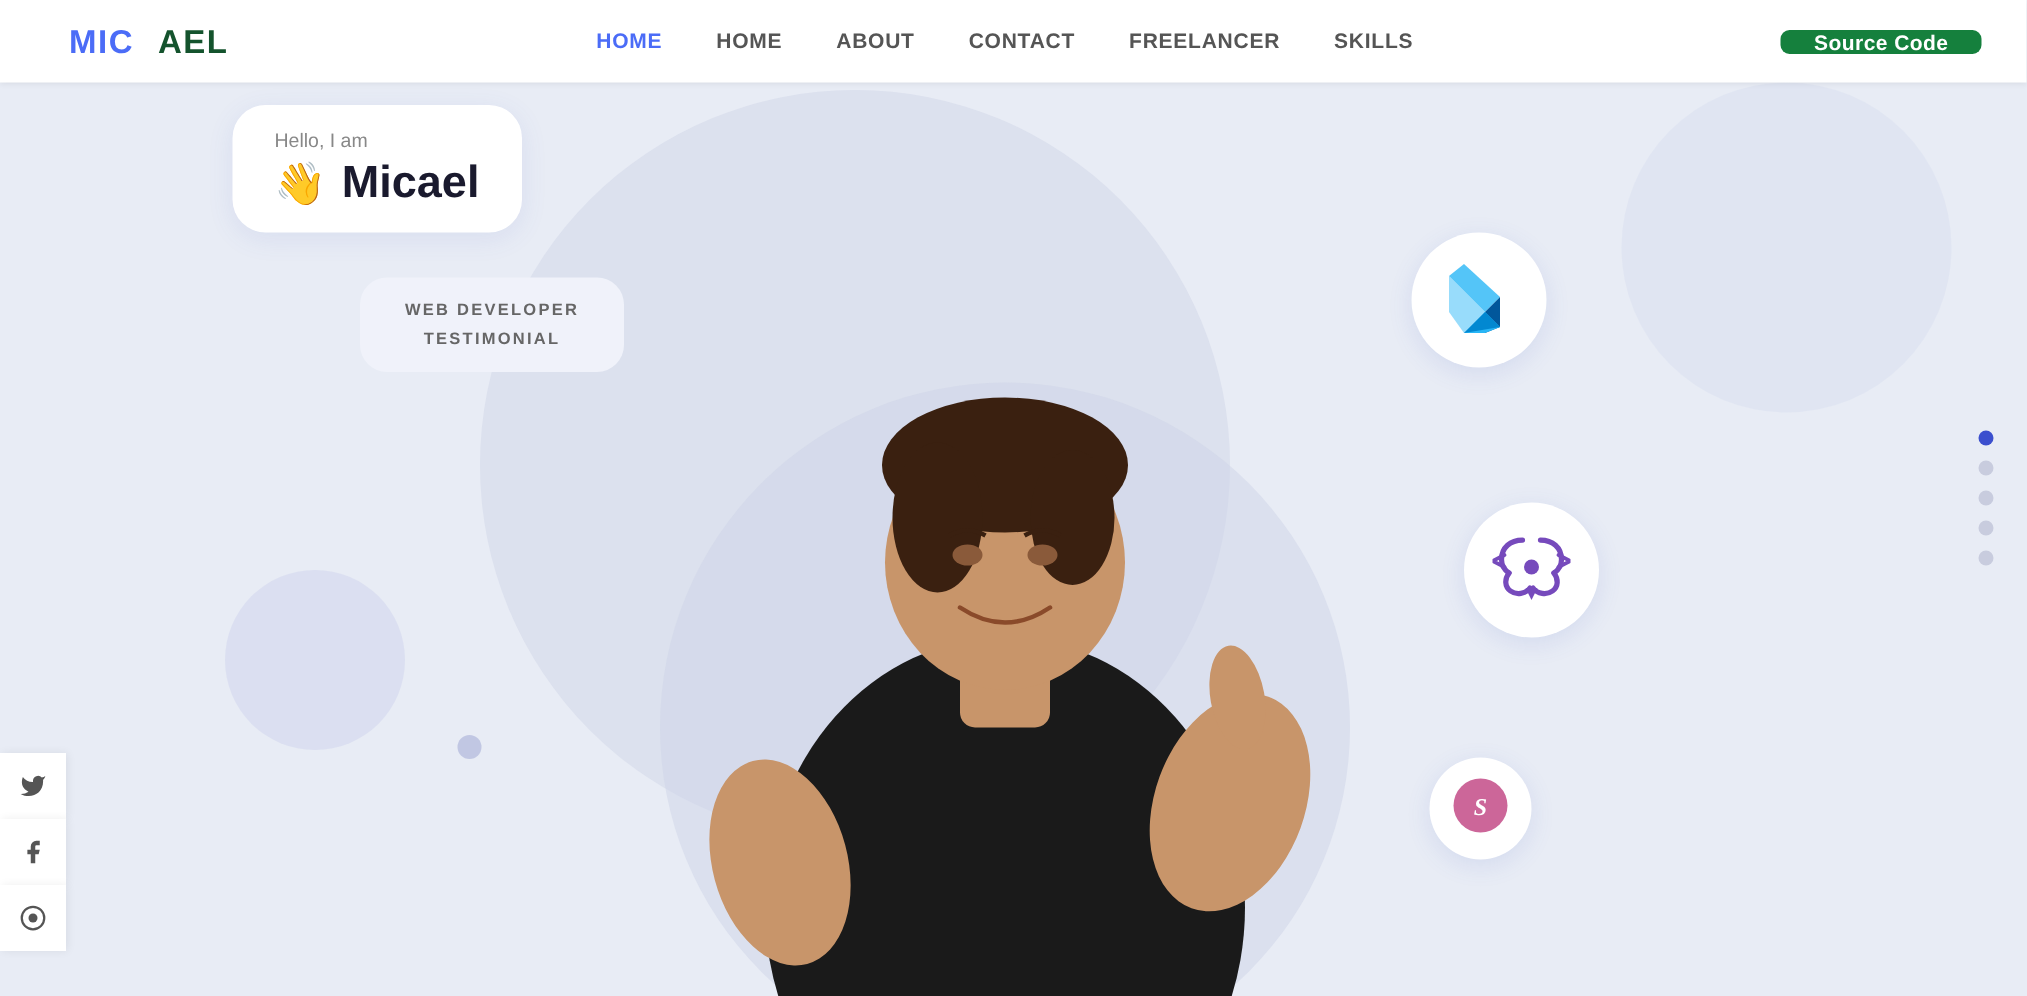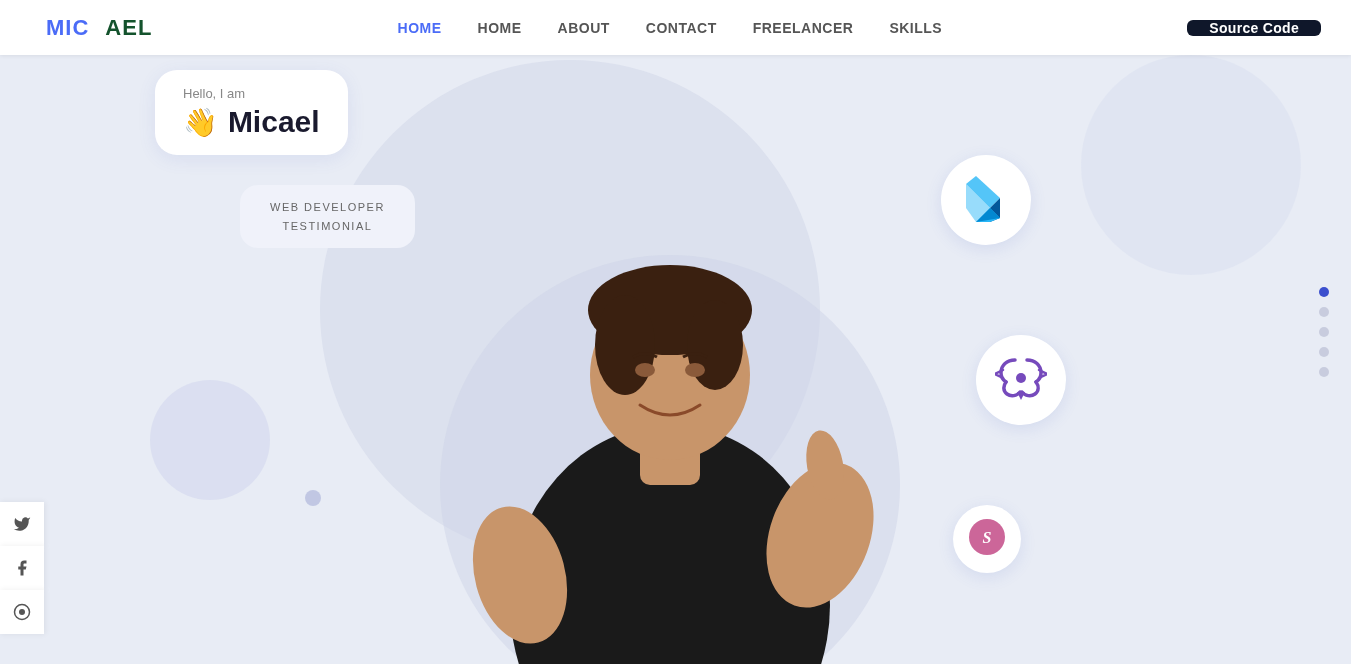--- a/index.html
+++ b/index.html
@@ -45,21 +45,21 @@
       font-size: 14px;
       font-weight: 700;
       letter-spacing: 0.5px;
       color: #555;
       transition: color 0.2s;
     }
     .nav-links li.active a {
       color: #4b6cf7;
     }
     .source-code-btn {
-      background: #0f172a;
+      background: #15803d;
       color: #fff;
       border: none;
       border-radius: 6px;
       padding: 0 22px;
       font-size: 14px;
       font-weight: 600;
       cursor: pointer;
       letter-spacing: 0.3px;
     }
 
@@ -149,21 +149,21 @@
       position: absolute;
       top: 185px;
       left: 240px;
       background: #f0f2fa;
       border-radius: 18px;
       padding: 13px 30px;
       text-align: center;
     }
     .role-text {
       font-size: 11px;
-      font-weight: 400;
+      font-weight: 700;
       color: #666;
       letter-spacing: 1.5px;
       line-height: 1.7;
     }
 
     
     .person-photo-area {
       position: absolute;
       top: 55px;
       left: 370px;

